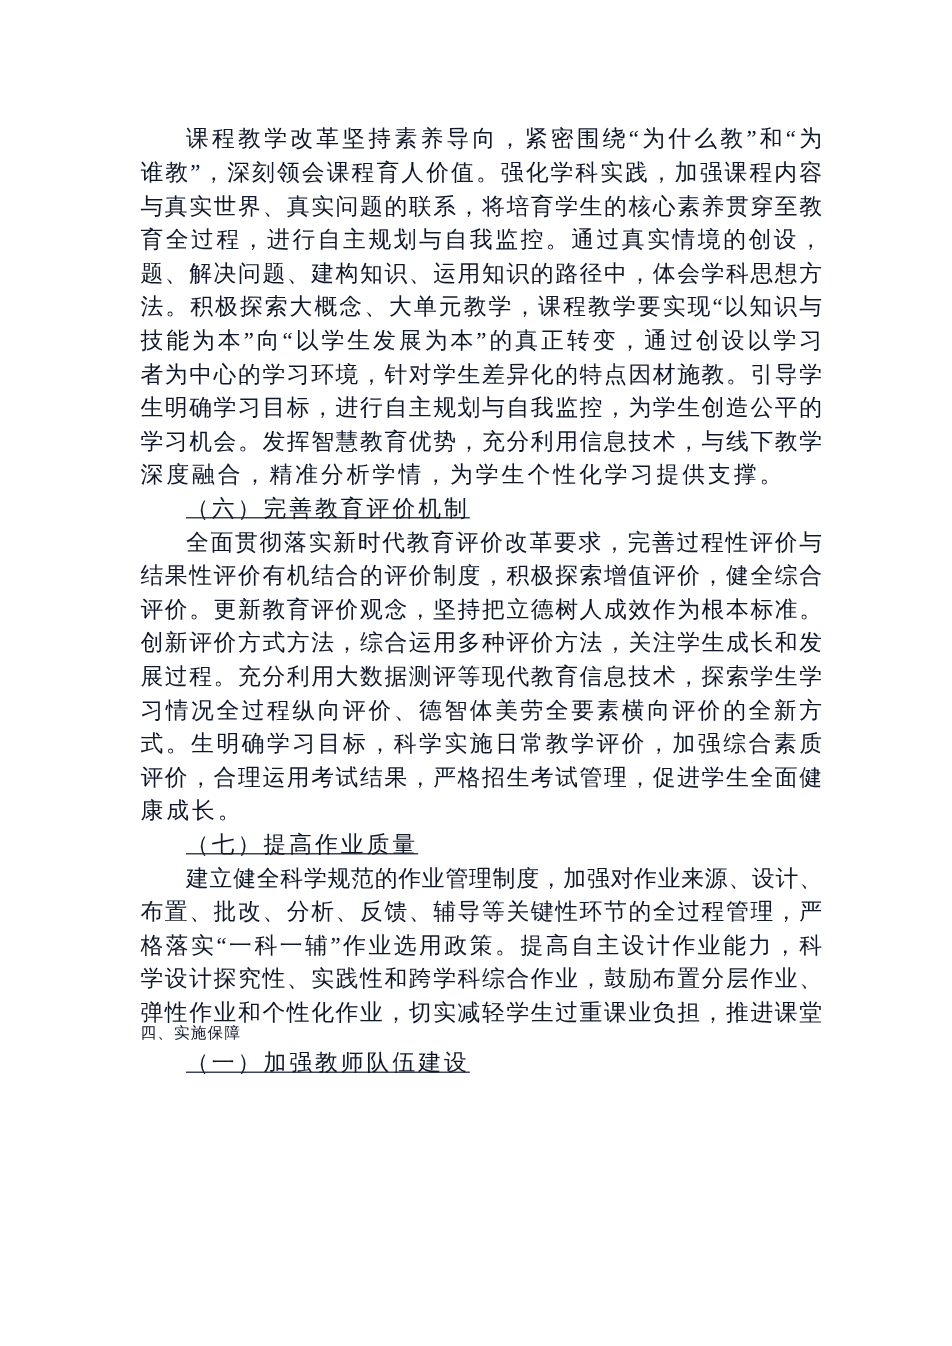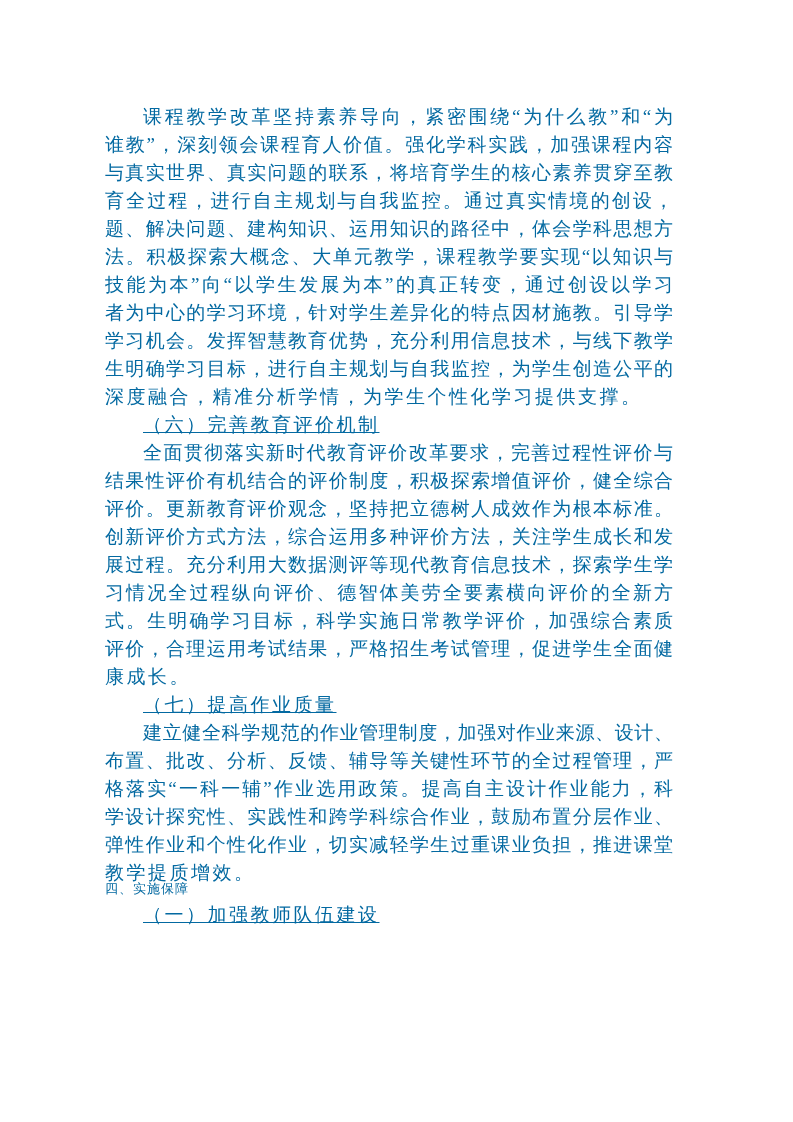--- a/index.html
+++ b/index.html
@@ -10,24 +10,24 @@
   .page {
     position: relative;
     width: 793px;
     height: 1122px;
     background: #ffffff;
     overflow: hidden;
     font-family: "Liberation Serif", "DejaVu Serif", serif;
   }
   .content {
     position: absolute;
-    left: 105px;
+    left: 117px;
     top: 103px;
     width: 568px;
-    color: #0369a1;
+    color: #0f172a;
     font-size: 19px;
   }
   
   .line {
     height: 28px;
     line-height: 28px;
     overflow: hidden;
     text-align: justify;
     text-align-last: justify;
   }
@@ -67,22 +67,22 @@
   <div class="content">
 
     <div class="line first">课程教学改革坚持素养导向，紧密围绕“为什么教”和“为</div>
     <div class="line">谁教”，深刻领会课程育人价值。强化学科实践，加强课程内容</div>
     <div class="line">与真实世界、真实问题的联系，将培育学生的核心素养贯穿至教</div>
     <div class="line">育全过程，进行自主规划与自我监控。通过真实情境的创设，</div>
     <div class="line">题、解决问题、建构知识、运用知识的路径中，体会学科思想方</div>
     <div class="line">法。积极探索大概念、大单元教学，课程教学要实现“以知识与</div>
     <div class="line">技能为本”向“以学生发展为本”的真正转变，通过创设以学习</div>
     <div class="line">者为中心的学习环境，针对学生差异化的特点因材施教。引导学</div>
+    <div class="line">生明确学习目标，进行自主规划与自我监控，为学生创造公平的</div>
     <div class="line">学习机会。发挥智慧教育优势，充分利用信息技术，与线下教学</div>
-    <div class="line">生明确学习目标，进行自主规划与自我监控，为学生创造公平的</div>
     <div class="line plast">深度融合，精准分析学情，为学生个性化学习提供支撑。</div>
 
     <div class="line hline">（六）完善教育评价机制</div>
 
     <div class="line first">全面贯彻落实新时代教育评价改革要求，完善过程性评价与</div>
     <div class="line">结果性评价有机结合的评价制度，积极探索增值评价，健全综合</div>
     <div class="line">评价。更新教育评价观念，坚持把立德树人成效作为根本标准。</div>
     <div class="line">创新评价方式方法，综合运用多种评价方法，关注学生成长和发</div>
     <div class="line">展过程。充分利用大数据测评等现代教育信息技术，探索学生学</div>
     <div class="line">习情况全过程纵向评价、德智体美劳全要素横向评价的全新方</div>
@@ -90,20 +90,19 @@
     <div class="line">评价，合理运用考试结果，严格招生考试管理，促进学生全面健</div>
     <div class="line plast">康成长。</div>
 
     <div class="line hline">（七）提高作业质量</div>
 
     <div class="line first">建立健全科学规范的作业管理制度，加强对作业来源、设计、</div>
     <div class="line">布置、批改、分析、反馈、辅导等关键性环节的全过程管理，严</div>
     <div class="line">格落实“一科一辅”作业选用政策。提高自主设计作业能力，科</div>
     <div class="line">学设计探究性、实践性和跨学科综合作业，鼓励布置分层作业、</div>
     <div class="line">弹性作业和个性化作业，切实减轻学生过重课业负担，推进课堂</div>
-    <div class="line plast">教学提质增效。</div>
 
     <div class="line sec">四、实施保障</div>
 
     <div class="line hline">（一）加强教师队伍建设</div>
 
   </div>
 </div>
 
 </body></html>

